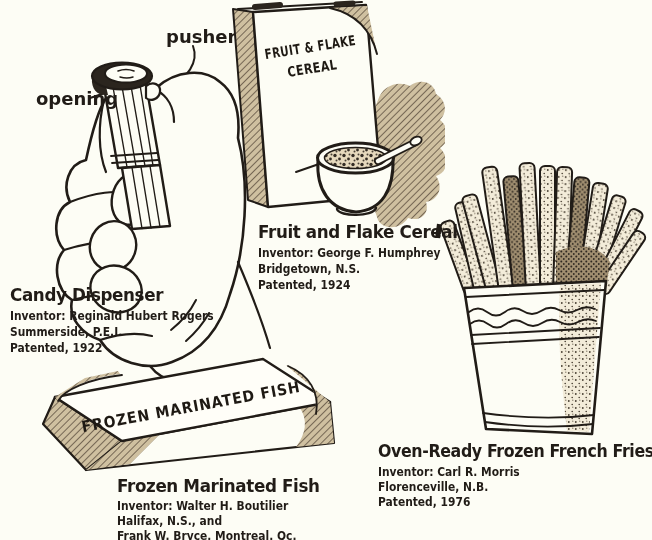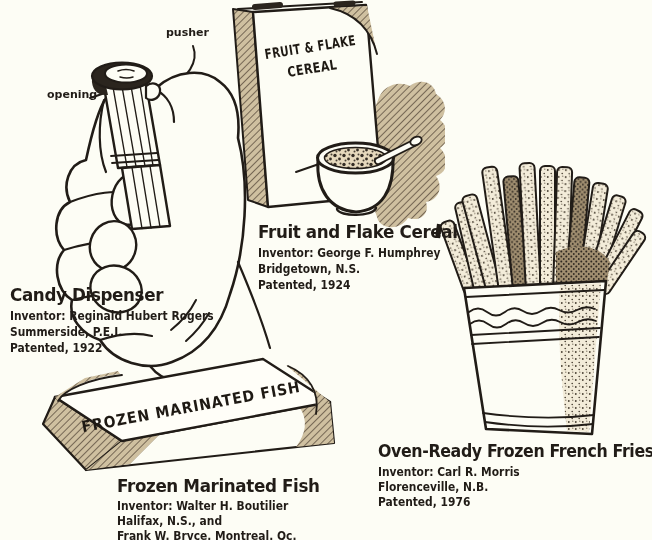--- a/index.html
+++ b/index.html
@@ -26,21 +26,21 @@
     line-height:21px;
   }
   .caption-info{
     font-size:11.5px;
     font-weight:bold;
     line-height:16px;
     margin-top:3px;
   }
   .callout{
     position:absolute;
-    font-size:11px;
+    font-size:18px;
     font-weight:bold;
     white-space:nowrap;
     color:#211c17;
   }
   .pkg-text{
     font-family:"DejaVu Sans", sans-serif;
     font-weight:bold;
     fill:#1e1913;
   }
 </style>
@@ -109,21 +109,21 @@
       </g>
 
       <path d="M 150,366 C 157,375 166,380 176,381" stroke-width="2.4"></path>
       <path d="M 196,300 C 190,312 181,322 171,330" stroke-width="2"></path>
       <path d="M 209,313 C 203,324 195,333 186,341" stroke-width="2"></path>
       <path d="M 238,262 C 250,290 262,320 270,348" stroke-width="2.2"></path>
     </g>
   </svg>
 
   <div class="callout" style="left:166px;top:26px;">pusher</div>
-  <div class="callout" style="left:47px;top:88px;">opening</div>
+  <div class="callout" style="left:36px;top:88px;">opening</div>
 
   <svg style="left:225px;top:0;" width="220" height="250" viewBox="225 0 220 250">
     <defs>
       <pattern id="hatchTan" width="5" height="5" patternUnits="userSpaceOnUse" patternTransform="rotate(45)">
         <rect width="5" height="5" fill="#cfc0a0"></rect>
         <line x1="0" y1="0" x2="0" y2="5" stroke="#5e5040" stroke-width="1.6"></line>
       </pattern>
       <pattern id="cerealTex" width="9" height="9" patternUnits="userSpaceOnUse">
         <rect width="9" height="9" fill="#e6d9bd"></rect>
         <circle cx="2" cy="2.5" r="1.7" fill="#332c24"></circle>

